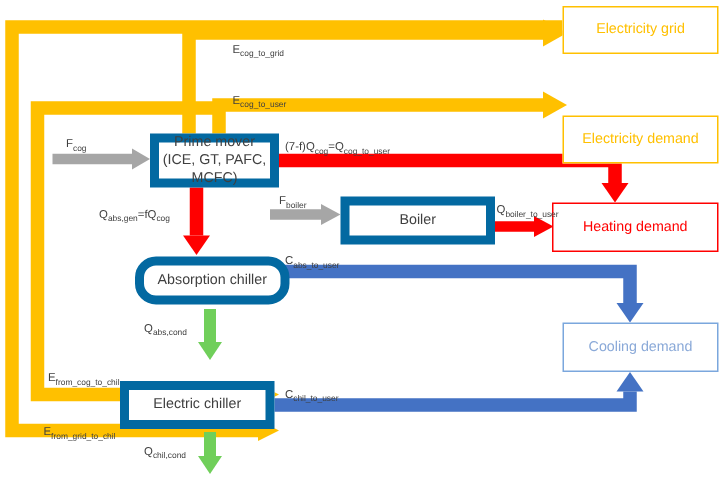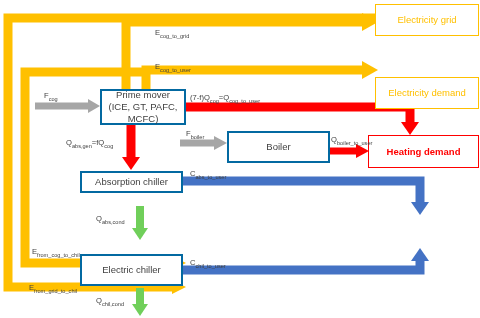--- a/index.html
+++ b/index.html
@@ -9,23 +9,23 @@
   .node{
     position:absolute;
     box-sizing:border-box;
     display:flex;align-items:center;justify-content:center;
     text-align:center;
     background:#ffffff;
     font-size:9.5px;
     line-height:1.25;
     white-space:pre-line;
   }
-  .node.gray{border:2px solid #0369a1;color:#3f3f3f;}
+  .node.gray{border:6px solid #0369a1;color:#3f3f3f;}
   .node.yellow{border:1px solid #ffc000;color:#ffc000;}
-  .node.red{border:1px solid #ff0000;color:#ff0000;font-weight:bold;}
+  .node.red{border:1px solid #ff0000;color:#ff0000;}
   .node.blue{border:1px solid #7ba7dd;color:#8aa9d8;}
   .lbl{
     position:absolute;
     font-size:7.6px;
     color:#3f3f3f;
     white-space:nowrap;
     background:transparent;
   }
   .lbl sub{font-size:5.6px;}
 </style>
@@ -98,30 +98,31 @@
       <line x1="140" y1="288" x2="140" y2="304" stroke="#70CF5A" stroke-width="8"></line>
       <polygon points="132,304 148,304 140,316" fill="#70CF5A"></polygon>
     </g>
   </svg>
 
   <div class="node gray" style="left:100px;top:89px;width:86px;height:36px;">Prime mover
 (ICE, GT, PAFC, MCFC)</div>
 
   <div class="node gray" style="left:227px;top:131px;width:103px;height:32px;">Boiler</div>
 
-  <div class="node gray" style="left:80px;top:171px;width:103px;height:22px;">Absorption chiller</div>
+  <div class="node gray" style="left:90px;top:171px;width:103px;height:32px;border-radius:14px;">Absorption chiller</div>
 
   <div class="node gray" style="left:80px;top:254px;width:103px;height:32px;">Electric chiller</div>
 
   <div class="node yellow" style="left:375px;top:4px;width:104px;height:32px;">Electricity grid</div>
 
   <div class="node yellow" style="left:375px;top:53px;width:104px;height:32px;margin-top:24px;">Electricity demand</div>
 
   <div class="node red" style="left:368px;top:135px;width:111px;height:33px;">Heating demand</div>
 
+  <div class="node blue" style="left:375px;top:215px;width:104px;height:33px;">Cooling demand</div>
 
   <div class="lbl" style="left:44px;top:91px;">
     <span>F</span><sub>cog</sub>
   </div>
 
   <div class="lbl" style="left:155px;top:28px;">
     <span>E</span><sub>cog_to_grid</sub>
   </div>
 
   <div class="lbl" style="left:155px;top:62px;">

